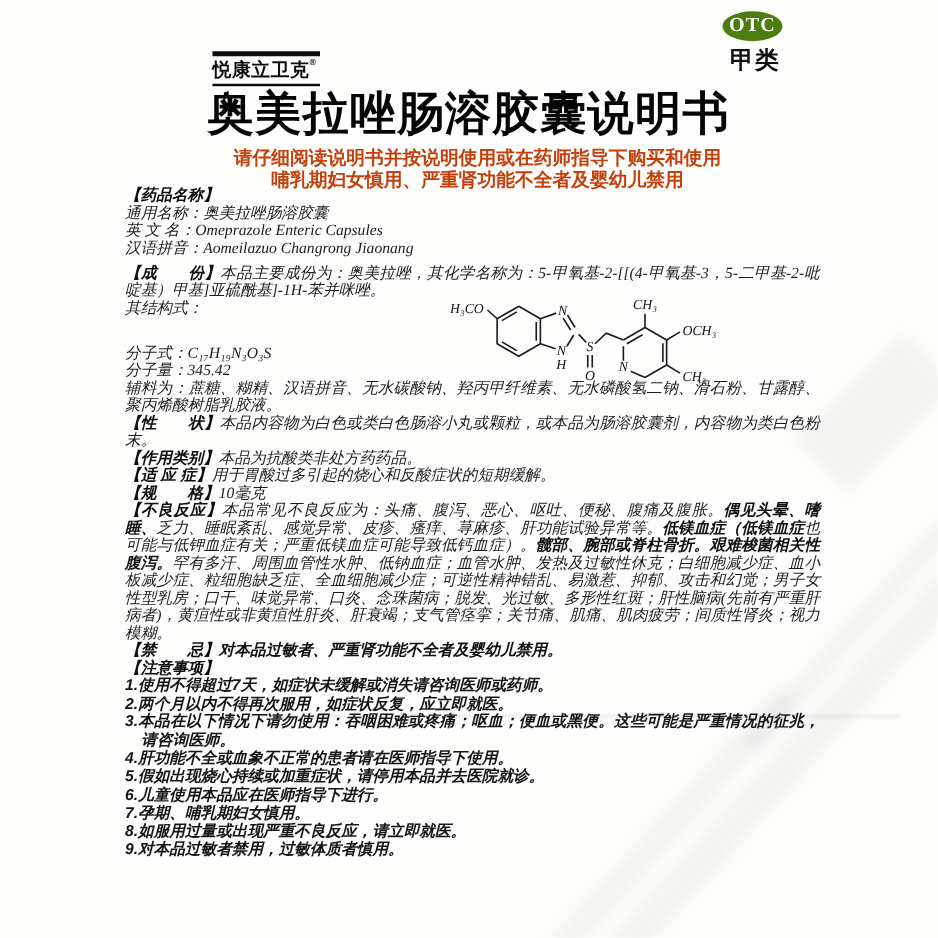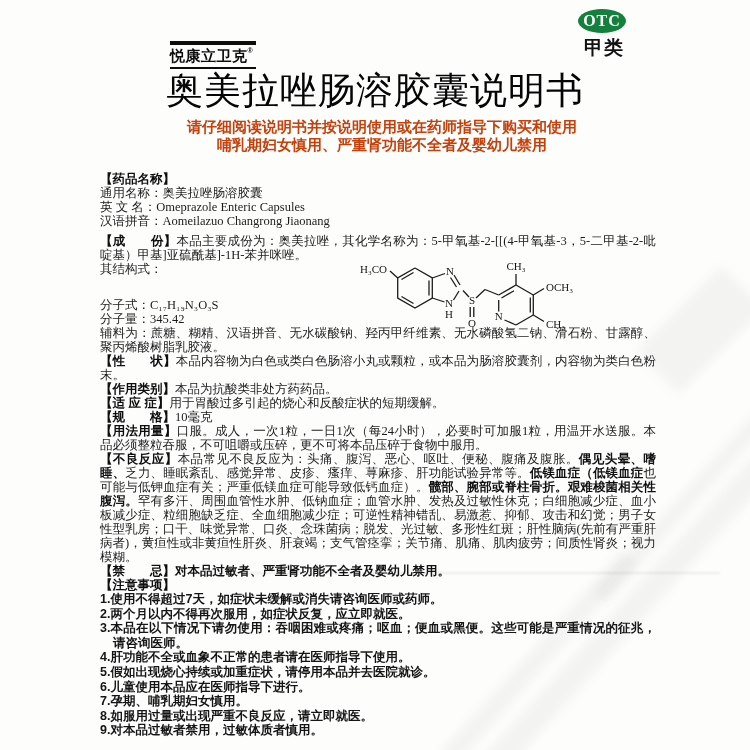--- a/index.html
+++ b/index.html
@@ -11,45 +11,45 @@
     font-family:"Liberation Serif", serif;
     position:relative;
     overflow:hidden;
   }
   .page { position:absolute; inset:0; }
 
   
   .hdr { position:absolute; left:0; top:0; width:750px; height:155px; }
 
   .otc-badge { position:absolute; left:578px; top:9px; width:48px; height:24px;
-    background:#15803d; border-radius:50%;
+    background:#4d7c0f; border-radius:50%;
     display:flex; align-items:center; justify-content:center; }
   .otc-badge span { color:#ffffff; font-family:"Liberation Serif", serif;
     font-size:16px; font-weight:700; letter-spacing:1px; }
   .otc-class { position:absolute; left:584px; top:35px; font-size:19px; font-weight:700;
     font-family:"Liberation Sans", sans-serif; letter-spacing:1px; color:#111; }
 
   .brand { position:absolute; left:170px; top:41px; width:86px; }
   .brand .bar-top { height:4px; background:#0d0d0d; margin-bottom:2px; }
   .brand .brand-row { font-family:"Liberation Sans", sans-serif; font-weight:800;
     font-size:15px; letter-spacing:.5px; white-space:nowrap; color:#0d0d0d; }
   .brand .reg { font-size:7px; vertical-align:top; }
   .brand .bar-bottom { height:2px; background:#0d0d0d; margin-top:1px; }
 
   .title { position:absolute; left:0; top:66px; width:750px; text-align:center;
-    font-family:"Liberation Sans", sans-serif; font-weight:400; font-size:37px;
+    font-family:"Liberation Sans", sans-serif; font-weight:700; font-size:37px;
     letter-spacing:1px; color:#050505; white-space:nowrap; }
 
   .notice { position:absolute; left:187px; top:118px;
     font-family:"Liberation Sans", sans-serif; font-weight:700;
     font-size:15px; line-height:18px; color:#c2410c;text-align:center; }
 
   
-  .doc { position:absolute; left:100px; top:172px; width:556px;
-    font-size:12.5px; line-height:14px; text-align:justify; color:#1b1b1b; }
+  .doc { position:absolute; left:100px; top:149px; width:556px;
+    font-size:12.5px; line-height:14px; text-align:justify; color:#1b1b1b;font-style:italic; }
   .doc p { margin:0; }
   .sec-h { font-family:"Liberation Sans", sans-serif; font-weight:800; color:#0e0e0e; }
   .b { font-family:"Liberation Sans", sans-serif; font-weight:700; color:#111; }
   .indent1 { margin-left:40px; }
 
   .comp { position:relative; }
   .formula-lines { margin-top:22px; }
   .excipients { margin-top:12px; } .mt6 { margin-top:6px; } .mt8 { margin-top:8px; }
 
   .structure { position:absolute; left:233px; top:22px; width:322px; height:84px; }
@@ -167,21 +167,20 @@
     </div>
 
     <p class="mt6"><span class="sec-h">【性　　状】</span><span>本品内容物为白色或类白色肠溶小丸或颗粒，或本品为肠溶胶囊剂，内容物为类白色粉末。</span></p>
 
     <p><span class="sec-h">【作用类别】</span><span>本品为抗酸类非处方药药品。</span></p>
 
     <p><span class="sec-h">【适 应 症】</span><span>用于胃酸过多引起的烧心和反酸症状的短期缓解。</span></p>
 
     <p><span class="sec-h">【规　　格】</span><span>10毫克</span></p>
 
-    <p class="mt8"><span class="sec-h">【用法用量】</span><span>口服。成人，一次1粒，一日1次（每24小时），必要时可加服1粒，用温开水送服。本品必须整粒吞服，不可咀嚼或压碎，更不可将本品压碎于食物中服用。</span></p>
 
     <p class="mt6"><span class="sec-h">【不良反应】</span><span>本品常见不良反应为：头痛、腹泻、恶心、呕吐、便秘、腹痛及腹胀。</span><span class="b">偶见头晕、嗜睡、</span><span>乏力、睡眠紊乱、感觉异常、皮疹、瘙痒、荨麻疹、肝功能试验异常等。</span><span class="b">低镁血症（低镁血症</span><span>也可能与低钾血症有关；严重低镁血症可能导致低钙血症）。</span><span class="b">髋部、腕部或脊柱骨折。艰难梭菌相关性腹泻。</span><span>罕有多汗、周围血管性水肿、低钠血症；血管水肿、发热及过敏性休克；白细胞减少症、血小板减少症、粒细胞缺乏症、全血细胞减少症；可逆性精神错乱、易激惹、抑郁、攻击和幻觉；男子女性型乳房；口干、味觉异常、口炎、念珠菌病；脱发、光过敏、多形性红斑；肝性脑病(先前有严重肝病者)，黄疸性或非黄疸性肝炎、肝衰竭；支气管痉挛；关节痛、肌痛、肌肉疲劳；间质性肾炎；视力模糊。</span></p>
 
     <p class="mt8"><span class="sec-h">【禁　　忌】</span><span class="b">对本品过敏者、严重肾功能不全者及婴幼儿禁用。</span></p>
 
     <div>
       <p class="sec-h">【注意事项】</p>
       <ul class="notes-list">
         <li>1.使用不得超过7天，如症状未缓解或消失请咨询医师或药师。</li>
         <li>2.两个月以内不得再次服用，如症状反复，应立即就医。</li>

